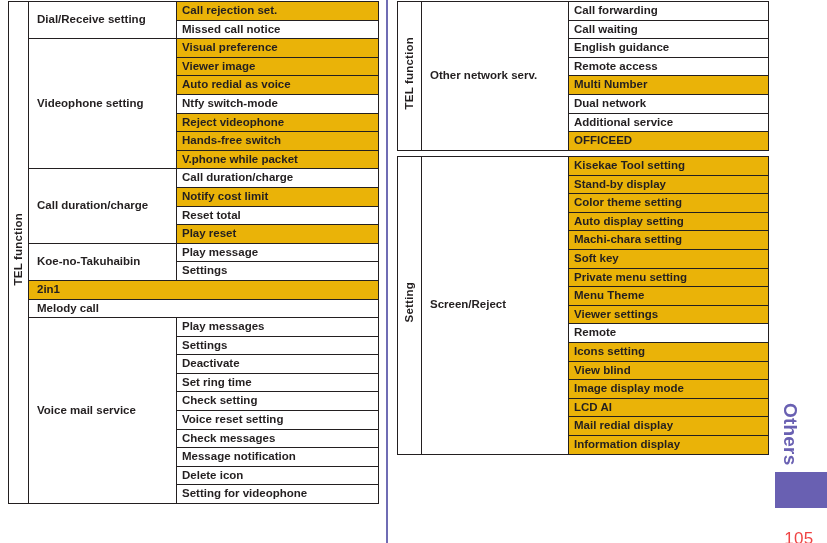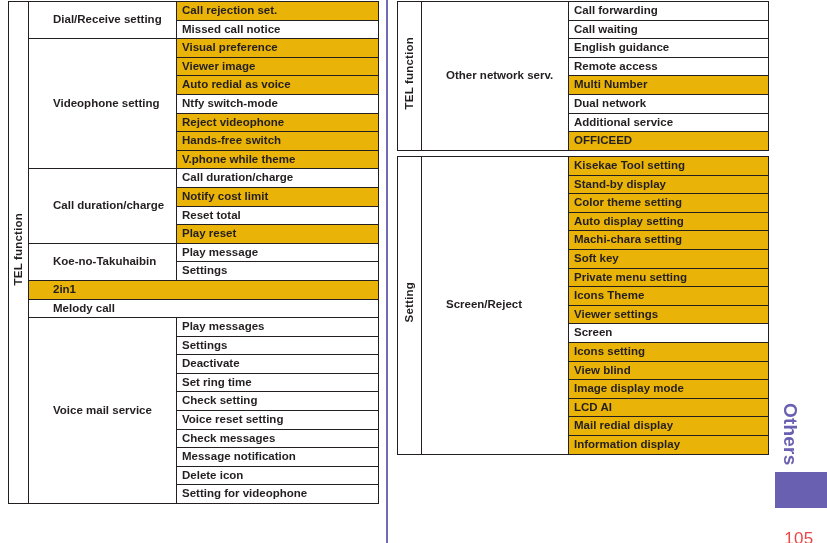--- a/index.html
+++ b/index.html
@@ -81,21 +81,21 @@
     line-height: 17.6px;
     white-space: nowrap;
     overflow: hidden;
     vertical-align: middle;
     background: #ffffff;
   }
   .tbl td.pink { background: #eab308; }
   .tbl td.cat {
     text-align: left;
     vertical-align: middle;
-    padding-left: 24px;
+    padding-left: 8px;
   }
   .tbl td.vhead {
     text-align: center;
     vertical-align: middle;
     padding: 0;
     font-size: 11.5px;
     font-weight: bold;
   }
   .vhead-inner {
     writing-mode: vertical-rl;
@@ -155,21 +155,21 @@
       <tr>
         <td class="">Ntfy switch-mode</td>
       </tr>
       <tr>
         <td class="pink">Reject videophone</td>
       </tr>
       <tr>
         <td class="pink">Hands-free switch</td>
       </tr>
       <tr>
-        <td class="pink">V.phone while theme</td>
+        <td class="pink">V.phone while packet</td>
       </tr>
       <tr>
         <td class="cat" rowspan="4">Call duration/charge</td>
         <td class="">Call duration/charge</td>
       </tr>
       <tr>
         <td class="pink">Notify cost limit</td>
       </tr>
       <tr>
         <td class="">Reset total</td>
@@ -284,27 +284,27 @@
       <tr>
         <td class="pink">Machi-chara setting</td>
       </tr>
       <tr>
         <td class="pink">Soft key</td>
       </tr>
       <tr>
         <td class="pink">Private menu setting</td>
       </tr>
       <tr>
-        <td class="pink">Icons Theme</td>
+        <td class="pink">Menu Theme</td>
       </tr>
       <tr>
         <td class="pink">Viewer settings</td>
       </tr>
       <tr>
-        <td class="">Screen</td>
+        <td class="">Remote</td>
       </tr>
       <tr>
         <td class="pink">Icons setting</td>
       </tr>
       <tr>
         <td class="pink">View blind</td>
       </tr>
       <tr>
         <td class="pink">Image display mode</td>
       </tr>

